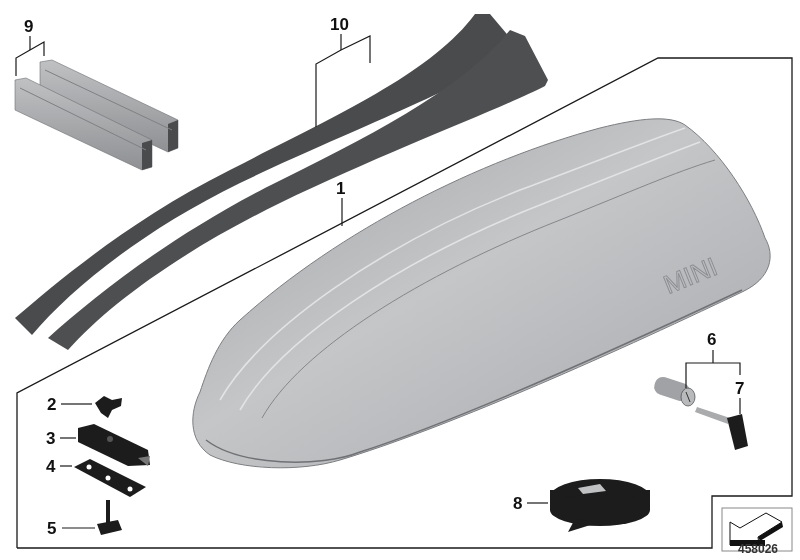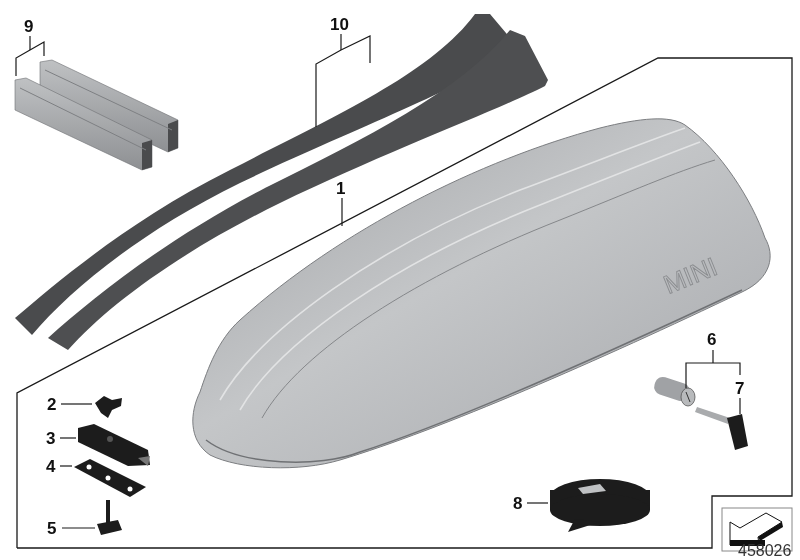--- a/index.html
+++ b/index.html
@@ -2,21 +2,21 @@
 <html><head>
 <meta charset="utf-8">
 <style>
   html, body { margin: 0; padding: 0; background: #ffffff; }
   body { width: 800px; height: 560px; position: relative; overflow: hidden;
          font-family: "Liberation Sans", sans-serif; }
   #canvas { position: absolute; left: 0; top: 0; width: 800px; height: 560px; }
   .callout { position: absolute; font-family: "Liberation Sans", sans-serif;
              font-weight: bold; font-size: 17px; color: #111111; line-height: 1; }
   .diagram-id { position: absolute; font-family: "Liberation Sans", sans-serif;
-                font-size: 16px; color: #333333; line-height: 1; }
+                font-size: 12px; color: #333333; line-height: 1; font-weight: bold; }
 </style>
 </head>
 <body>
 
 <div id="canvas">
 <svg width="800" height="560" viewBox="0 0 800 560" xmlns="http://www.w3.org/2000/svg">
   <defs>
     <linearGradient id="boxGrad" x1="0" y1="0" x2="1" y2="1">
       <stop offset="0" stop-color="#9ea0a3"></stop>
       <stop offset="0.45" stop-color="#c4c6c8"></stop>

